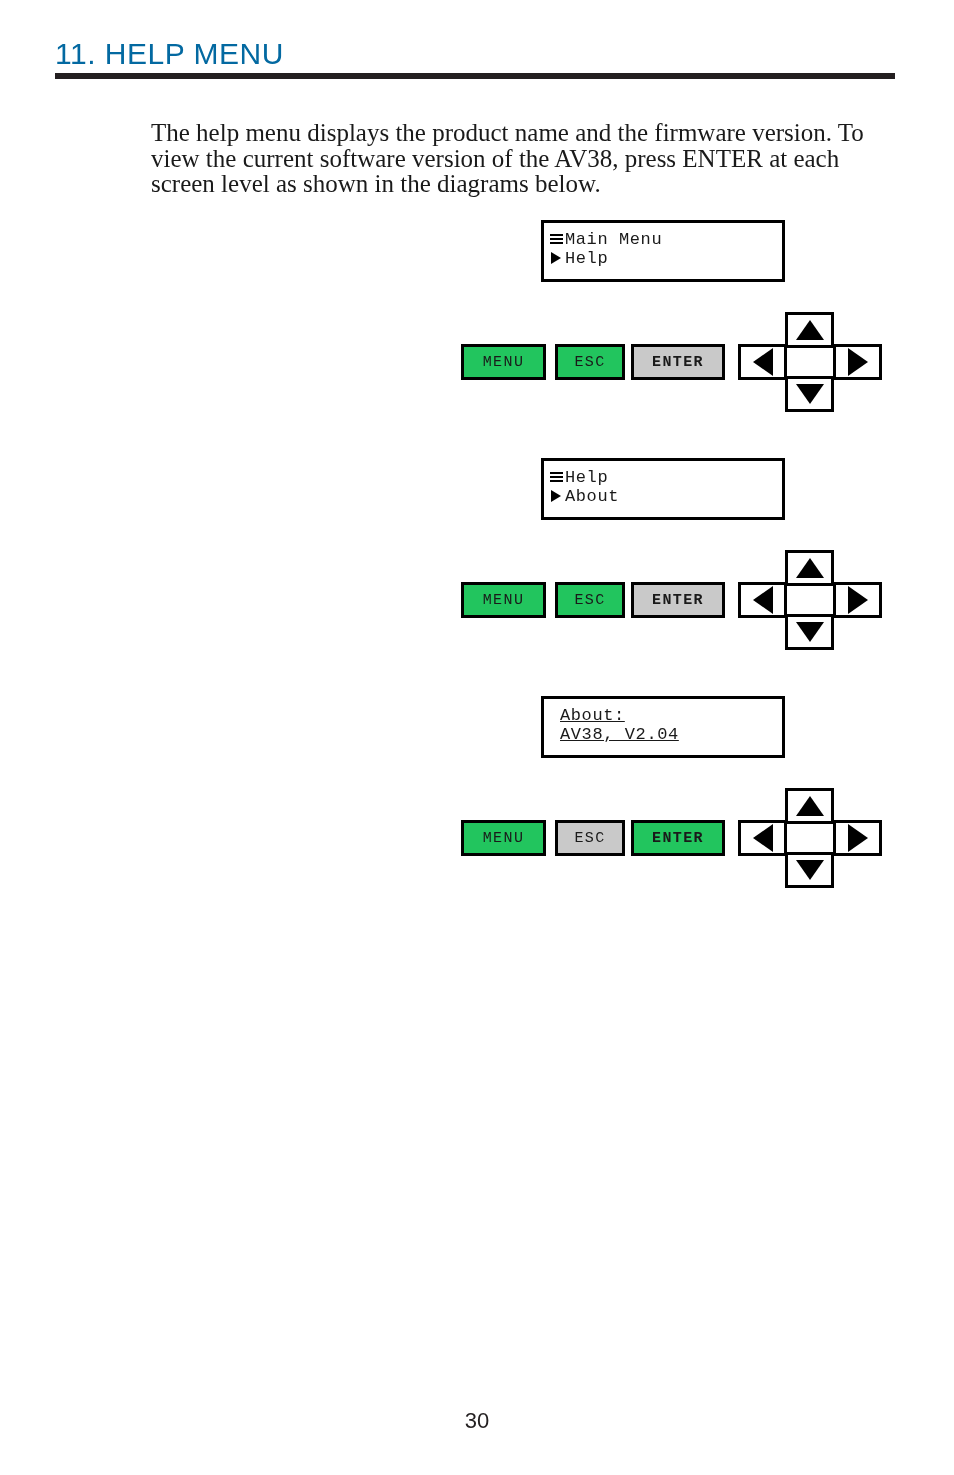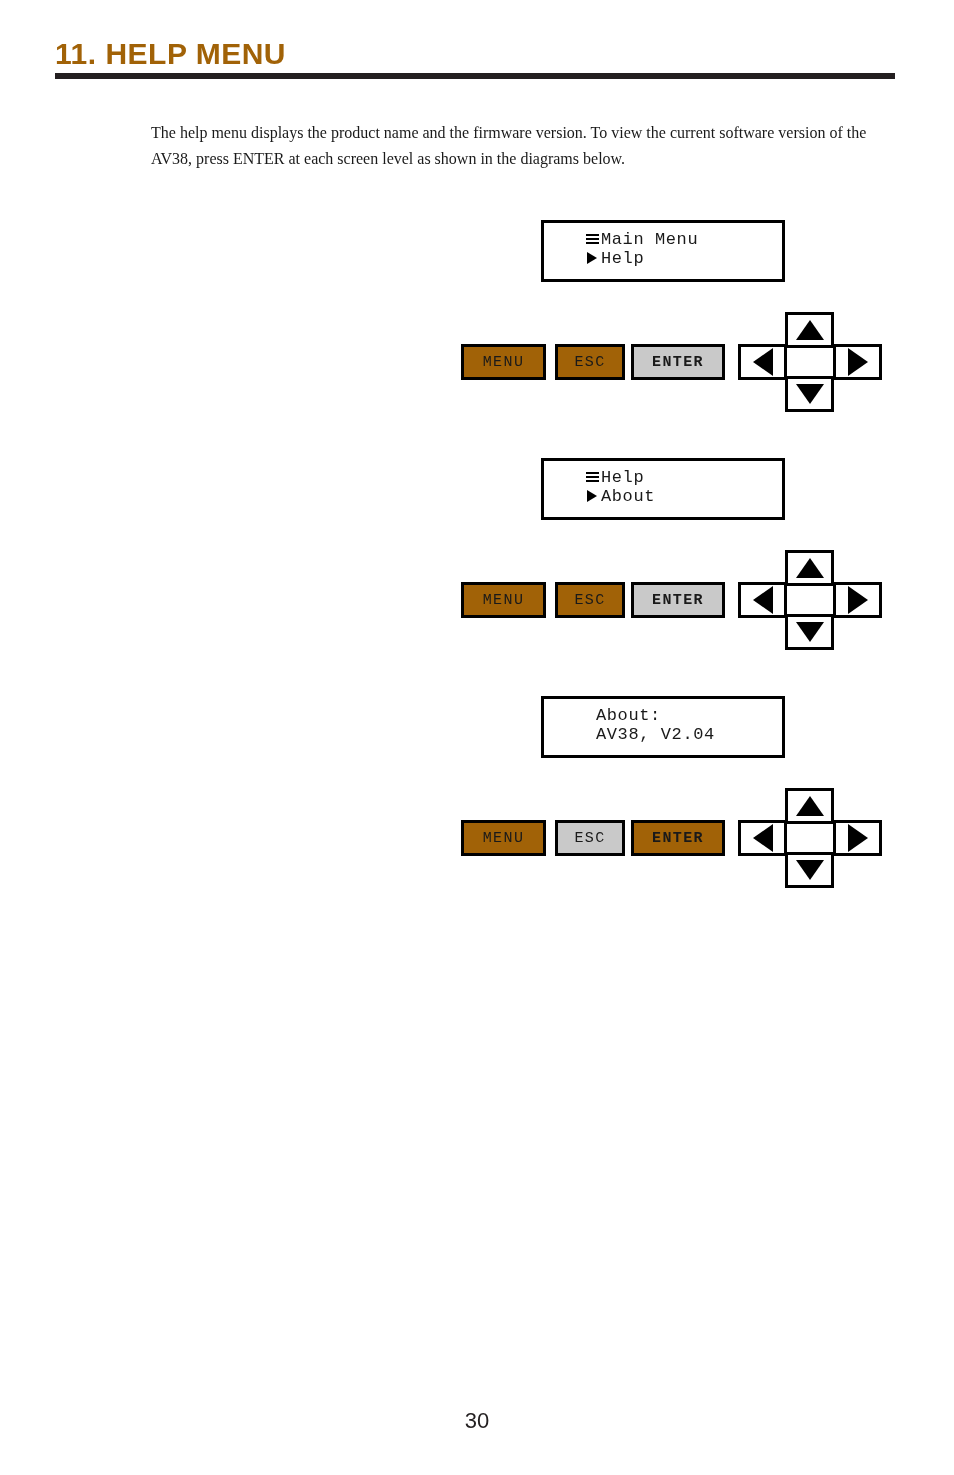--- a/index.html
+++ b/index.html
@@ -19,42 +19,42 @@
   
   .page-header {
     position: absolute;
     left: 55px;
     top: 38px;
     width: 840px;
   }
   .page-header h1 {
     margin: 0;
     font-family: "Liberation Sans", "DejaVu Sans", sans-serif;
-    font-weight: bold;
+    font-weight: normal;
     font-size: 30px;
     letter-spacing: 0.5px;
-    color: #a16207;
+    color: #0369a1;
     line-height: 1.05;
   }
   .header-rule {
     position: absolute;
     left: 55px;
     top: 73px;
     width: 840px;
     height: 6px;
     background: #231f20;
   }
 
   
   .intro {
     position: absolute;
     left: 151px;
     top: 120px;
     width: 722px;
-    font-size: 16px;
+    font-size: 25px;
     line-height: 25.5px;
     color: #1a1a1a;
   }
   .intro p { margin: 0; }
 
   
   .diagram-stack {
     position: absolute;
     left: 0;
     top: 0;
@@ -64,32 +64,31 @@
 
   
   .lcd {
     position: absolute;
     left: 541px;
     width: 244px;
     height: 62px;
     border: 3px solid #000000;
     background: #ffffff;
     box-sizing: border-box;
-    padding-left: 36px;
   }
   .lcd-inner {
     padding: 7px 0 0 6px;
     font-family: "Liberation Mono", "DejaVu Sans Mono", monospace;
     font-size: 17px;
     line-height: 19px;
     letter-spacing: 0.6px;
     color: #1a1a1a;
     white-space: pre;
   }
-  .lcd.indent .lcd-inner { padding-left: 16px; }
+  .lcd.indent .lcd-inner { padding-left: 16px; text-decoration: underline; }
   .lcd-line { display: flex; align-items: center; height: 19px; }
   .lcd-text { display: inline-block; }
 
   
   .ico-hamburger {
     display: inline-block;
     width: 13px;
     height: 11px;
     margin-right: 2px;
     flex: 0 0 auto;
@@ -126,21 +125,21 @@
     border-bottom: 6.5px solid transparent;
     border-left: 10px solid #000000;
   }
 
   
   .keypad { position: absolute; left: 0; width: 954px; height: 100px; }
 
   .key {
     position: absolute;
     border: 3px solid #000000;
-    background: #a16207;
+    background: #22c55e;
     box-sizing: border-box;
     font-family: "Liberation Mono", "DejaVu Sans Mono", monospace;
     font-size: 15px;
     letter-spacing: 1.4px;
     color: #1a1a1a;
     display: flex;
     align-items: center;
     justify-content: center;
     height: 36px;
     top: 32px;

